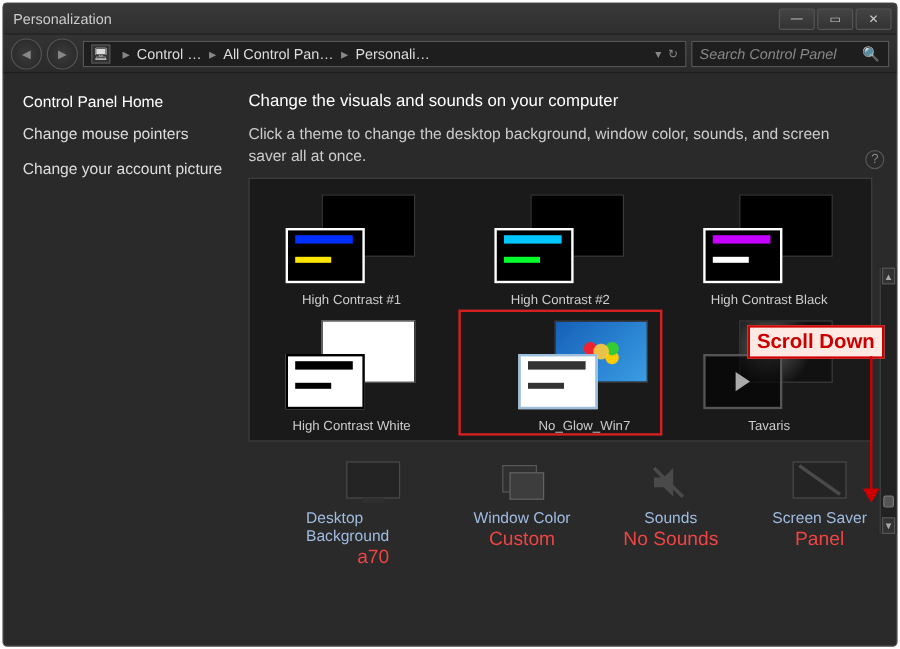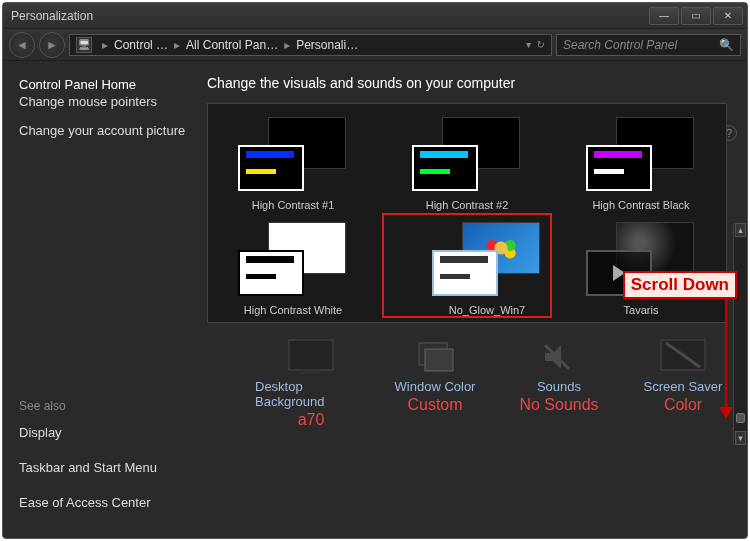--- a/index.html
+++ b/index.html
@@ -37,29 +37,29 @@
     color:#888; font-size:12px;
   }
   .addrbar {
     flex:1; height:22px; background:#1e1e1e; border:1px solid #555;
     display:flex; align-items:center; padding:0 6px; font-size:12px; color:#ddd;
     overflow:hidden; white-space:nowrap;
   }
   .addrbar .sep { margin:0 6px; color:#888;}
   .addrglyph { width:16px; height:16px; background:#333; border:1px solid #555; margin-right:4px; display:flex; align-items:center; justify-content:center; font-size:10px;}
   .dropdown { color:#888; margin-left:auto; font-size:10px;}
-  .searchbox { width:185px; height:22px; background:#1e1e1e; border:1px solid #555;
+  .searchbox { width:165px; height:22px; background:#1e1e1e; border:1px solid #555;
     display:flex; align-items:center; padding:0 6px; font-size:12px; color:#888;
     font-style:italic;
   }
   .searchbox .sicon { margin-left:auto; font-style:normal; color:#888;}
   
   .body { flex:1; display:flex; position:relative; }
   .sidebar { width:200px; padding:16px 16px 8px 16px; display:flex; flex-direction:column; gap:2px;}
-  .sidehead { color:#fff; font-size:13px; font-weight:400;}
+  .sidehead { color:#fff; font-size:13px; margin-bottom:10px; font-weight:400;}
   .sidelink { color:#ddd; font-size:13px; margin-bottom:10px; line-height:1.3; cursor:pointer;}
   .sidefoot { margin-top:auto; display:flex; flex-direction:column; gap:8px; padding-bottom:8px;}
   .sidefootlabel { color:#888; font-size:12px; margin-bottom:4px;}
   .content { flex:1; padding:14px 8px 0 4px; display:flex; flex-direction:column; position:relative;}
   .heading { color:#fff; font-size:14px; margin-bottom:12px; }
   .subtext { color:#ccc; font-size:13px; line-height:1.35; margin-bottom:10px; max-width:490px;}
   .themegrid { background:#1a1a1a; border:1px solid #444; width:520px; height:220px;
     display:grid; grid-template-columns: repeat(3, 1fr); grid-template-rows: 1fr 1fr;
     padding:4px 6px; gap:0 10px;
   }
@@ -149,30 +149,25 @@
     </div>
   </div>
 
   <div class="body">
     <div class="help">?</div>
 
     <div class="sidebar">
       <div class="sidehead">Control Panel Home</div>
       <div class="sidelink">Change mouse pointers</div>
       <div class="sidelink">Change your account picture</div>
-      <div class="sidefoot">
-        <div class="sidefootlabel">See also</div>
-        <div class="sidelink">Display</div>
-        <div class="sidelink">Taskbar and Start Menu</div>
-        <div class="sidelink">Ease of Access Center</div>
-      </div>
     </div>
 
     <div class="content">
       <div class="heading">Change the visuals and sounds on your computer</div>
+      <div class="subtext">Click a theme to change the desktop background, window color, sounds, and screen saver all at once.</div>
 
       <div class="themegrid">
         <div class="theme hc1">
           <div class="thumbwrap">
             <div class="bgpane"></div>
               <div class="fgwin">
                 <div class="bar1"></div>
                 <div class="bar2"></div>
               </div>
           </div>
@@ -259,21 +254,21 @@
           <span class="bsub">No Sounds</span>
         </div>
         <div class="bcell">
           <div class="bicn">
             <svg width="46" height="36">
                 <rect x="1" y="1" width="44" height="30" fill="#222" stroke="#555"></rect>
                 <line x1="6" y1="4" x2="40" y2="28" stroke="#555" stroke-width="3"></line>
               </svg>
           </div>
           <span>Screen Saver</span>
-          <span class="bsub">Color</span>
+          <span class="bsub">Panel</span>
         </div>
       </div>
 
       <div class="scrollbar">
         <div class="scrollbtn sbtop">▲</div>
         <div class="scrollthumb"></div>
         <div class="scrollbtn sbbot">▼</div>
       </div>
 
       <div class="annot-box">Scroll Down</div>

